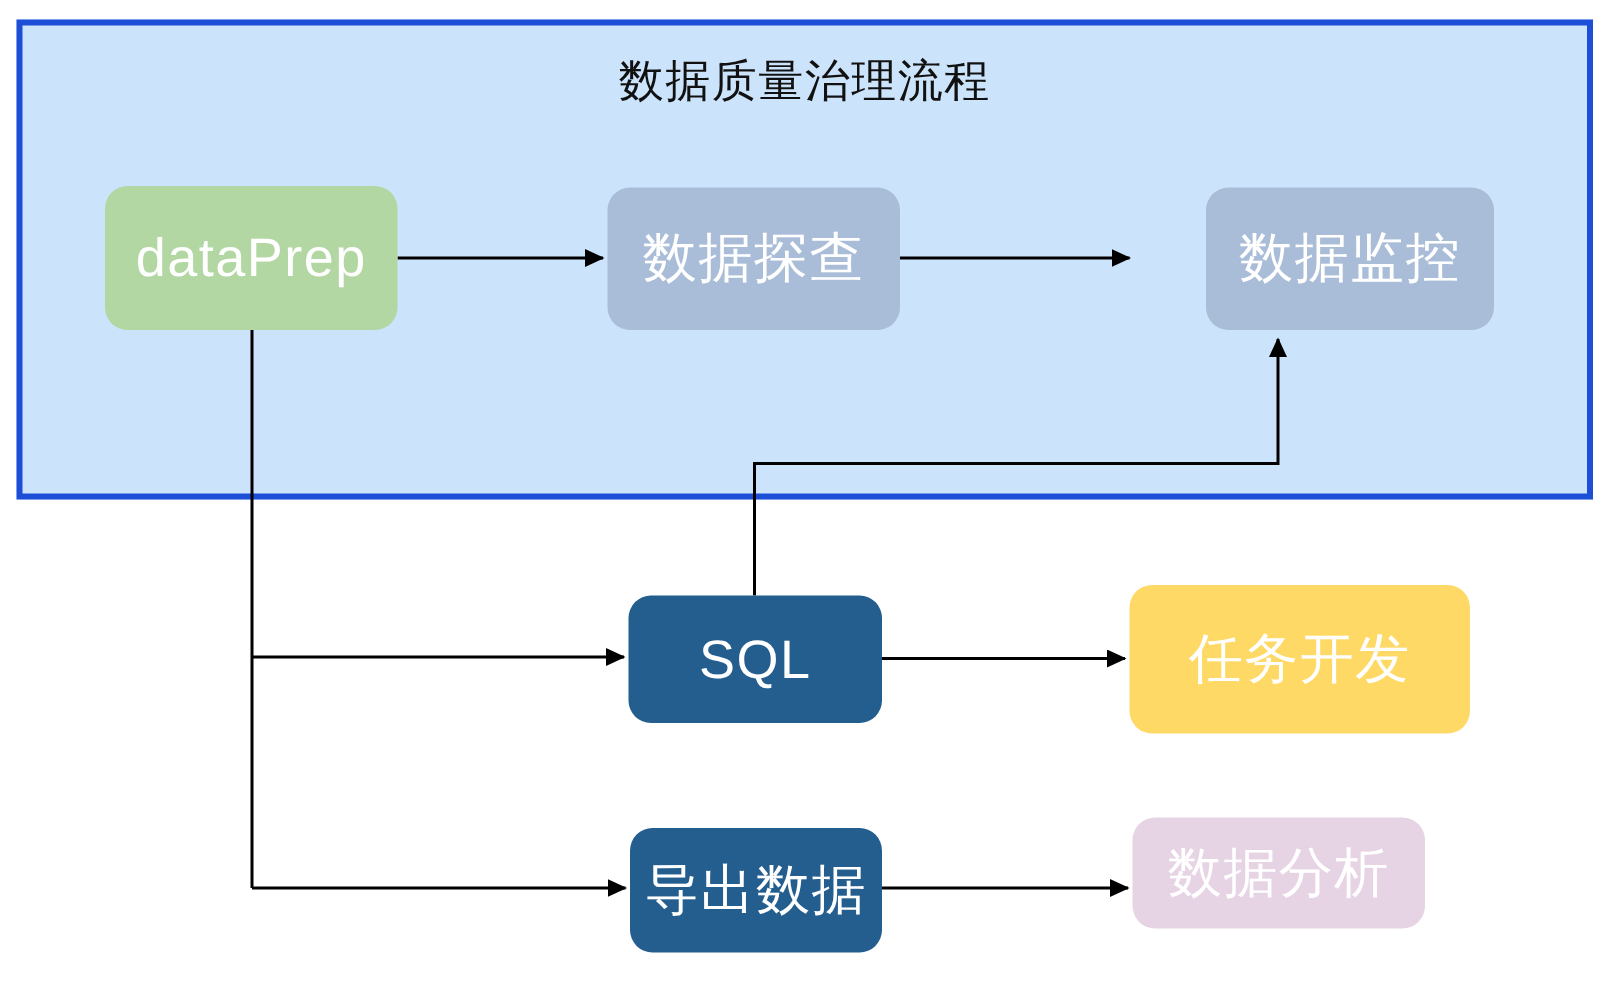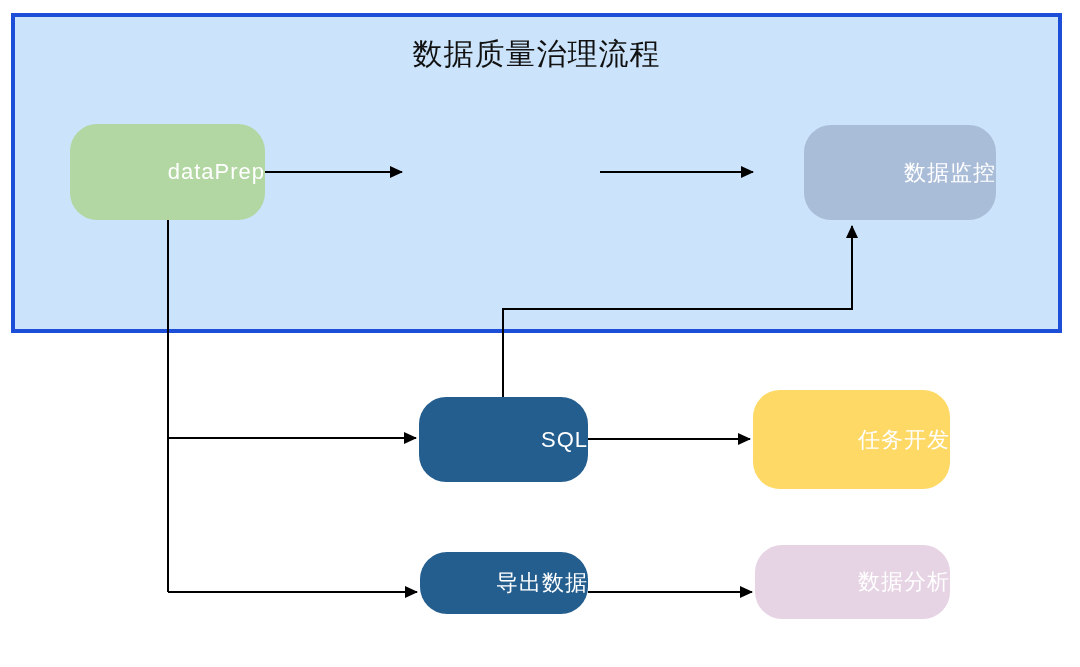--- a/index.html
+++ b/index.html
@@ -35,33 +35,33 @@
     position: absolute;
     left: 0; top: 0;
     width: 1080px; height: 667px;
     z-index: 1;
   }
   
   .node {
     position: absolute;
     display: flex;
     align-items: center;
-    justify-content: flex-end;
-    border-radius: 27px;
+    justify-content: center;
+    border-radius: 15px;
     color: #ffffff;
-    font-size: 22px;
+    font-size: 36px;
     letter-spacing: 1px;
     z-index: 2;
   }
   .node-dataprep    { left: 70px;  top: 124px; width: 195px; height: 96px; background: #b2d7a2; }
   .node-exploration { left: 405px; top: 125px; width: 195px; height: 95px; background: #aabdd8; }
   .node-monitoring  { left: 756px; top: 125px; width: 192px; height: 95px; background: #aabdd8; margin-left: 48px; }
   .node-sql         { left: 419px; top: 397px; width: 169px; height: 85px; background: #235e8f; }
-  .node-taskdev     { left: 753px; top: 390px; width: 197px; height: 99px; background: #fed966; }
-  .node-export      { left: 420px; top: 552px; width: 168px; height: 62px; background: #235e8f; }
+  .node-taskdev     { left: 753px; top: 390px; width: 227px; height: 99px; background: #fed966; }
+  .node-export      { left: 420px; top: 552px; width: 168px; height: 83px; background: #235e8f; }
   .node-analysis    { left: 755px; top: 545px; width: 195px; height: 74px; background: #e6d4e4; }
 </style>
 </head>
 <body>
 
 <div class="stage">
 
   <div class="group-box">
     <div class="group-title">数据质量治理流程</div>
   </div>
@@ -87,20 +87,23 @@
 
     <path d="M588,592 L752,592" stroke="#000" stroke-width="2" fill="none" marker-end="url(#arrow)"></path>
 
     <path d="M503,397 L503,309 L852,309 L852,226" stroke="#000" stroke-width="2" fill="none" marker-end="url(#arrow)"></path>
   </svg>
 
   <div class="node node-dataprep">
     <span>dataPrep</span>
   </div>
 
+  <div class="node node-exploration">
+    <span>数据探查</span>
+  </div>
 
   <div class="node node-monitoring">
     <span>数据监控</span>
   </div>
 
   <div class="node node-sql">
     <span>SQL</span>
   </div>
 
   <div class="node node-taskdev">

